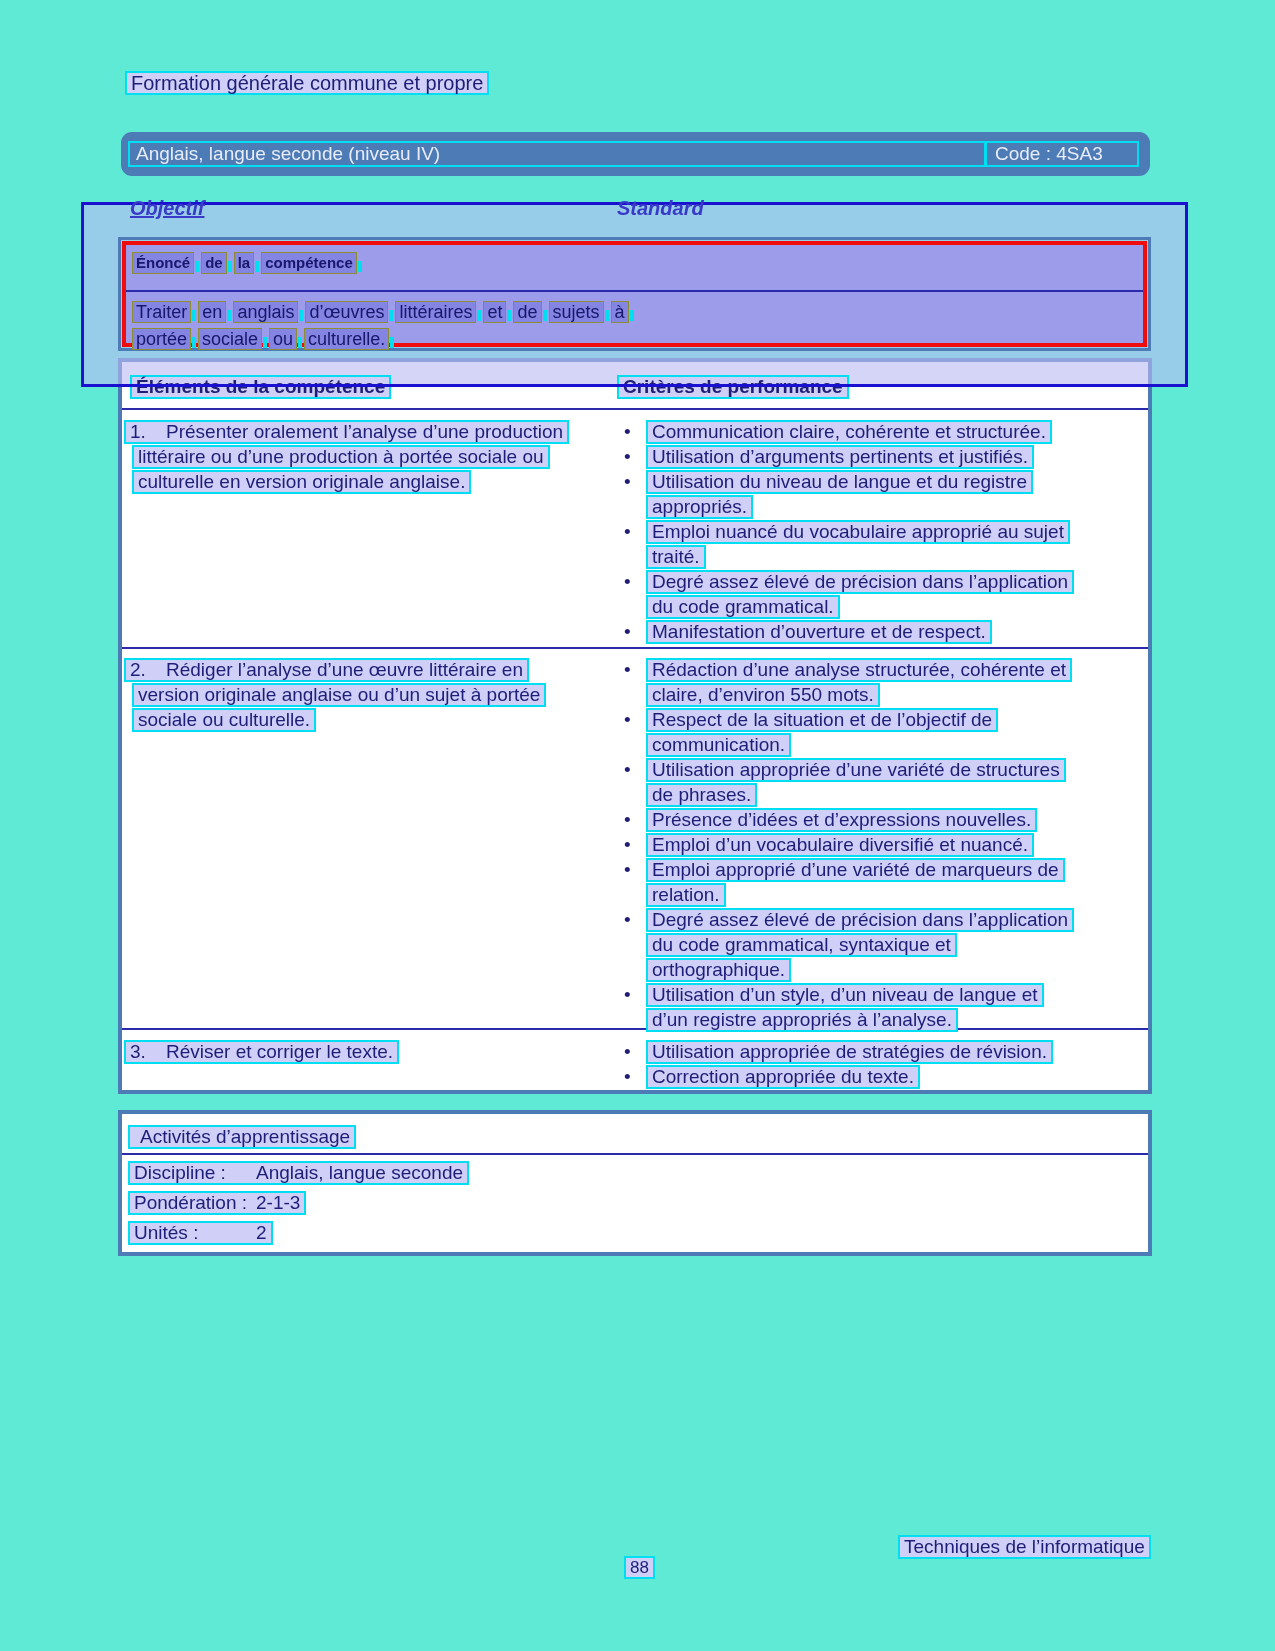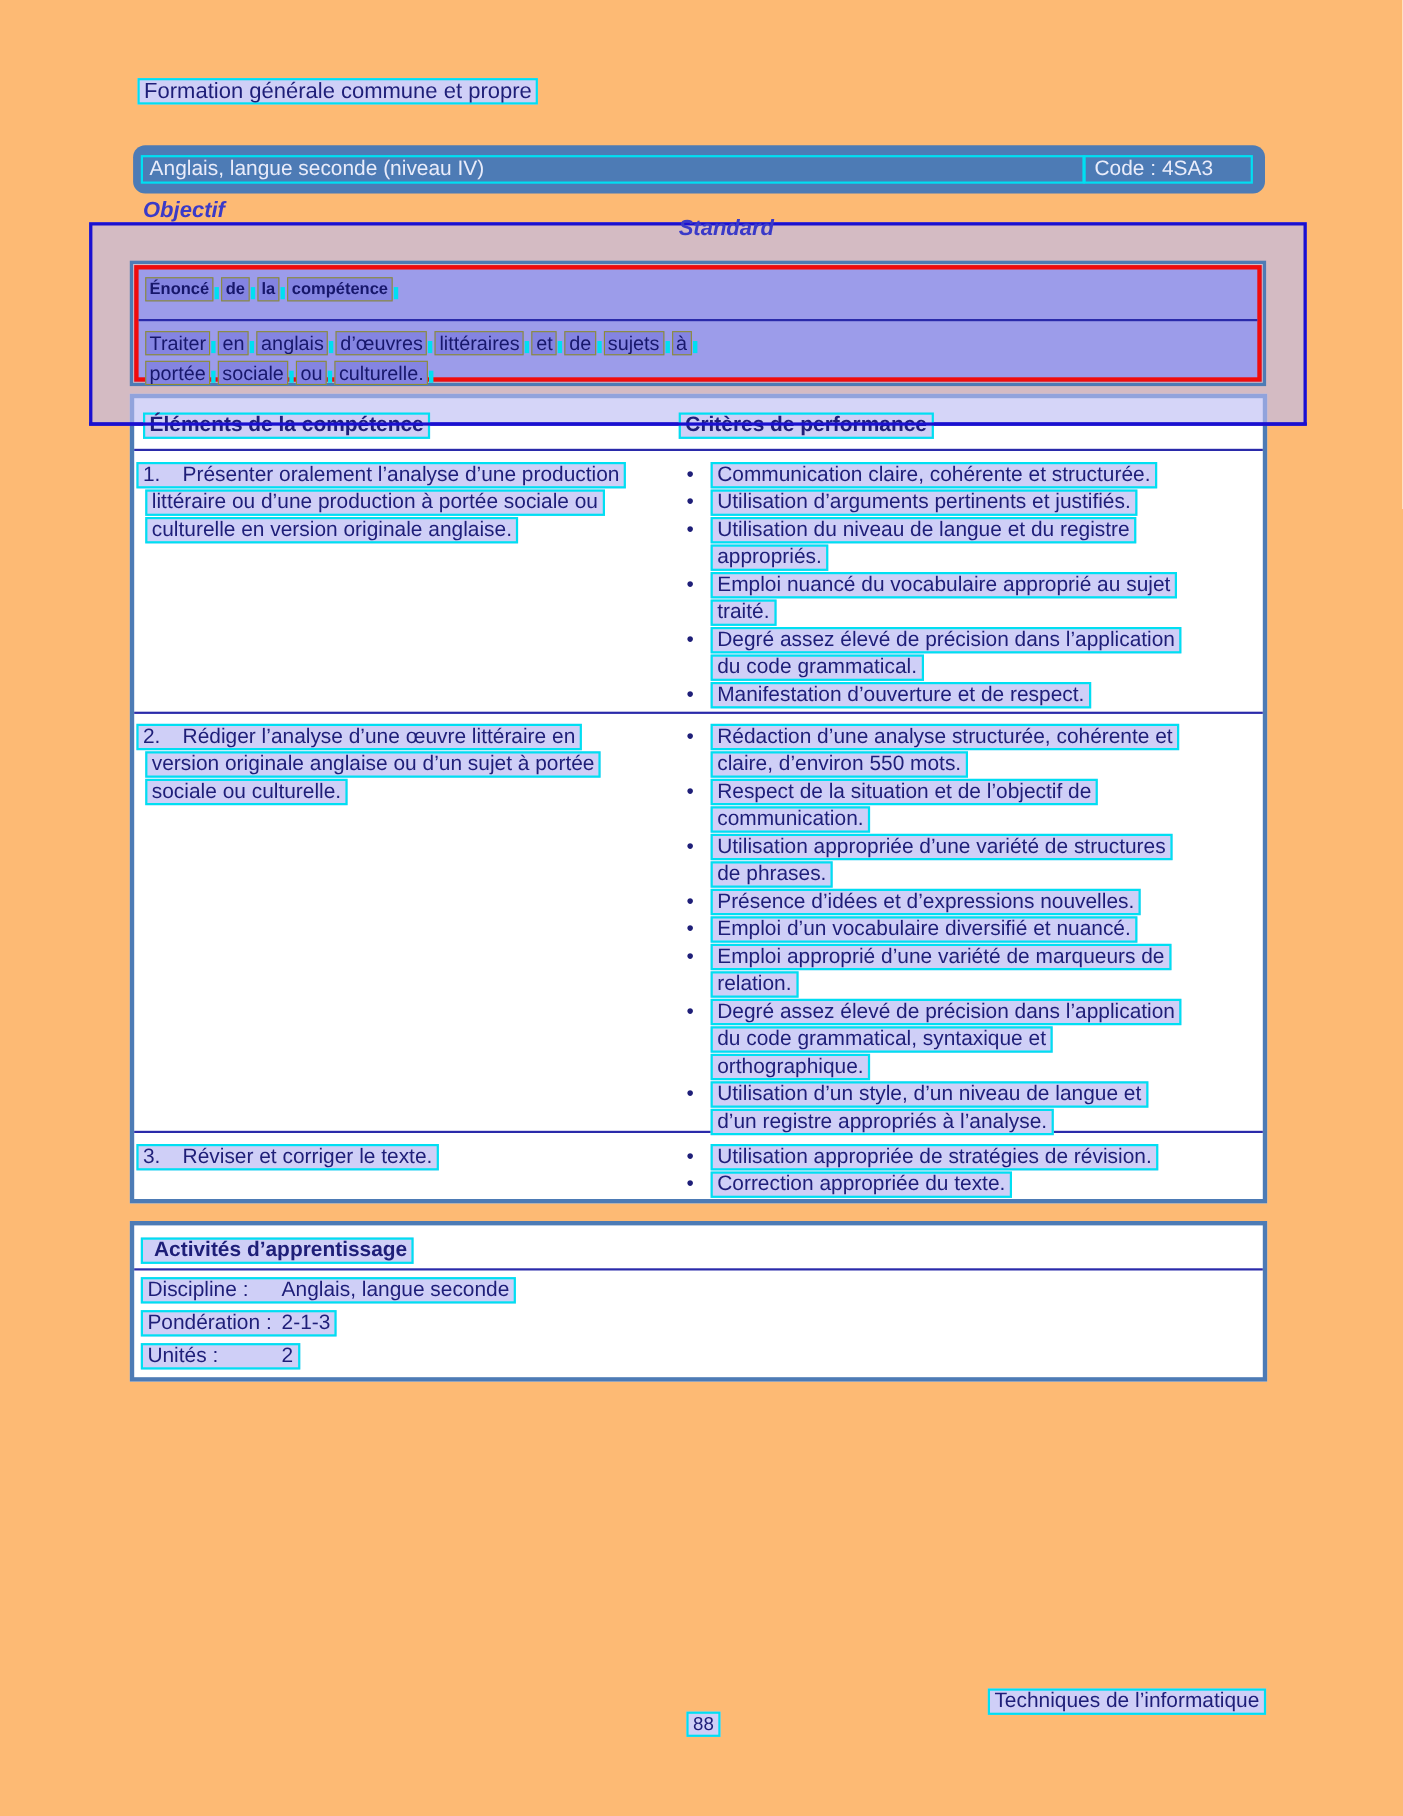--- a/index.html
+++ b/index.html
@@ -1,16 +1,16 @@
 <!DOCTYPE html>
 <html><head>
 <meta charset="utf-8">
 <style>
   html,body{margin:0;padding:0;background:#ffffff;}
-  .page{position:relative;width:1275px;height:1651px;background:#fdba74;overflow:hidden;
+  .page{position:relative;width:1275px;height:1651px;background:#5eead4;overflow:hidden;
         font-family:"Liberation Sans","DejaVu Sans",sans-serif;color:#1e1e78;}
 
   
   .hl{background:var(--hl,#cfcff7);border:2px solid var(--cyan,#00dff2);box-sizing:border-box;
       white-space:nowrap;padding:0 4px;font-size:19px;line-height:20px;height:24px;color:#1e1e78;}
   .ihl{display:inline-block;position:absolute;}
   .tline{display:table;margin-bottom:1px;}
   .cont{margin-left:8px;}
 
   
@@ -22,21 +22,21 @@
            color:#e9ecfa;font-size:19px;line-height:22px;white-space:nowrap;}
   .bar-title{left:7px;width:858px;padding-left:6px;}
   .bar-code{left:864px;width:154px;padding-left:8px;}
 
   
   .overlay{position:absolute;left:81px;top:202px;width:1107px;height:185px;box-sizing:border-box;
            border:3px solid var(--ovb,#1a10d0);background:rgba(188,188,243,0.62);z-index:5;}
   .overlay-bottom-line{position:absolute;left:81px;top:384px;width:1107px;height:3px;background:var(--ovb,#1a10d0);z-index:9;}
   .colhead{position:absolute;z-index:6;font-style:italic;font-weight:bold;font-size:20px;line-height:22px;
            height:27px;color:#3a3ac8;}
-  .colhead.obj{left:130px;top:180px;}
+  .colhead.obj{left:130px;top:197px;text-decoration:underline;}
   .colhead.std{left:617px;top:197px;}
 
   
   .enonce-box{position:absolute;left:118px;top:237px;width:1033px;height:114px;box-sizing:border-box;
               border:3px solid var(--steel,#4d7bb5);z-index:6;}
   .enonce-red{position:absolute;left:1px;top:1px;right:1px;bottom:1px;border:4px solid var(--red,#f00c0c);
               background:var(--enon,#9c9cea);box-sizing:border-box;}
   .enonce-head{height:38px;border-bottom:2px solid var(--sep,#2a2aaa);padding:7px 0 0 6px;}
   .enonce-body{padding:9px 0 0 6px;}
   .wline{height:22px;margin-bottom:5px;white-space:nowrap;}
@@ -61,21 +61,21 @@
   .r2 .c1,.r2 .c2{padding-top:9px;}
   .num{display:inline-block;width:36px;}
   .crit{display:flex;align-items:flex-start;}
   .bullet{width:26px;font-size:19px;line-height:24px;color:#1e1e78;text-align:left;padding-left:4px;box-sizing:border-box;}
   .clines .hl{display:table;margin-bottom:1px;}
 
   
   .act-box{position:absolute;left:118px;top:1110px;width:1034px;height:146px;box-sizing:border-box;
            border:4px solid var(--steel,#4d7bb5);background:#ffffff;}
   .act-head{height:41px;border-bottom:2px solid var(--sep,#2a2aaa);padding:11px 0 0 6px;box-sizing:border-box;}
-  .act-head .hl{display:table;font-weight:bold;padding-left:10px;}
+  .act-head .hl{display:table;font-weight:normal;padding-left:10px;}
   .act-fields{padding:6px 0 0 6px;}
   .fieldline{display:table;margin-bottom:6px;}
   .flabel{display:inline-block;min-width:122px;}
 
   
   .footer-program{left:898px;top:1535px;font-size:19px;}
   .page-num{left:624px;top:1556px;font-size:17px;height:23px;padding:0 4px;line-height:19px;}
 </style>
 </head>
 <body>

